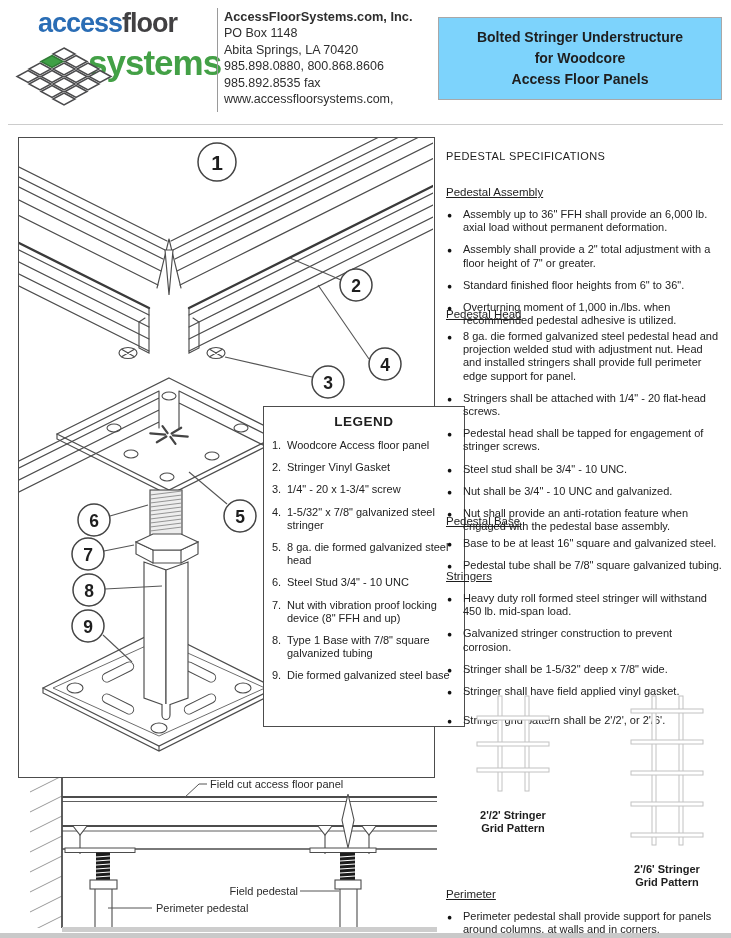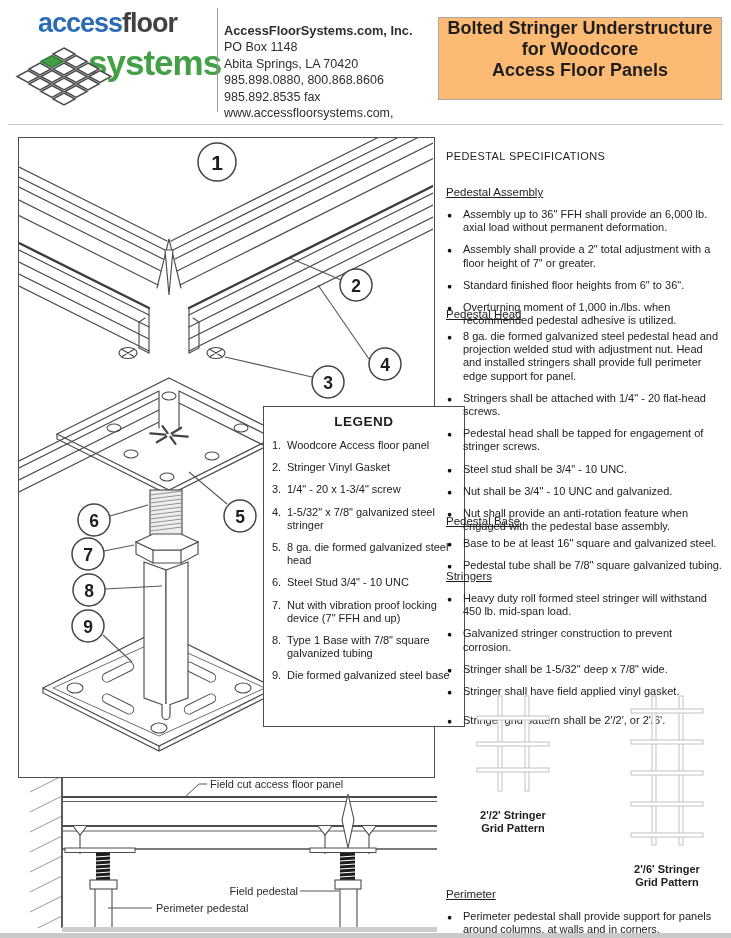--- a/index.html
+++ b/index.html
@@ -10,27 +10,27 @@
     margin:0 auto;
   }
   
   #logo { position:absolute; left:10px; top:6px; width:205px; height:112px; }
   .logo-line1 { position:absolute; left:28px; top:4px; font-weight:bold; font-size:27px; letter-spacing:-1px; line-height:27px; }
   .logo-access { color:#2a6db5; }
   .logo-floor  { color:#414042; }
   .logo-line2 { position:absolute; left:78px; top:43px; font-weight:bold; font-size:35px; letter-spacing:-1px; color:#43a046; line-height:27px; }
   #logo-tiles { position:absolute; left:2px; top:40px; }
   #header-vrule { position:absolute; left:217px; top:8px; width:1px; height:104px; background:#9a9a9a; }
-  #company { position:absolute; left:224px; top:9px; width:205px; font-size:12.5px; line-height:16.4px; color:#2e2e2e;margin-top:14px; }
+  #company { position:absolute; left:224px; top:9px; width:205px; font-size:12.5px; line-height:16.4px; color:#2e2e2e; }
   #company .co-name { font-weight:bold; font-size:12.8px; }
   #title-box {
     position:absolute; left:438px; top:17px; width:284px; height:83px;
-    border:1px solid #a8a8a8; text-align:center; 
-    font-weight:bold; font-size:18px; line-height:21px; color:#1e1e1e;
-    background:#fdba74;
+    border:1px solid #a8a8a8; text-align:center; padding-top:9px;
+    font-weight:bold; font-size:14px; line-height:21px; color:#1e1e1e;
+    background:#7dd3fc;
   }
   #header-hrule { position:absolute; left:8px; top:124px; width:715px; height:1px; background:#cccccc; }
   
   #diagram-box {
     position:absolute; left:18px; top:137px; width:417px; height:641px;
     border:1.5px solid #4c4c4c; background:#fff;
   }
   #diagram-box svg { display:block; }
   #legend-box {
     position:absolute; left:244px; top:268px; width:202px; height:321px;
@@ -266,21 +266,21 @@
       <div class="legend-item">
           <span class="ln">5.</span>
           <span class="lt">8 ga. die formed galvanized steel head</span>
         </div>
       <div class="legend-item">
           <span class="ln">6.</span>
           <span class="lt">Steel Stud 3/4" - 10 UNC</span>
         </div>
       <div class="legend-item">
           <span class="ln">7.</span>
-          <span class="lt">Nut with vibration proof locking device (7" FFH and up)</span>
+          <span class="lt">Nut with vibration proof locking device (8" FFH and up)</span>
         </div>
       <div class="legend-item">
           <span class="ln">8.</span>
           <span class="lt">Type 1 Base with 7/8" square galvanized tubing</span>
         </div>
       <div class="legend-item">
           <span class="ln">9.</span>
           <span class="lt">Die formed galvanized steel base</span>
         </div>
     </div>

